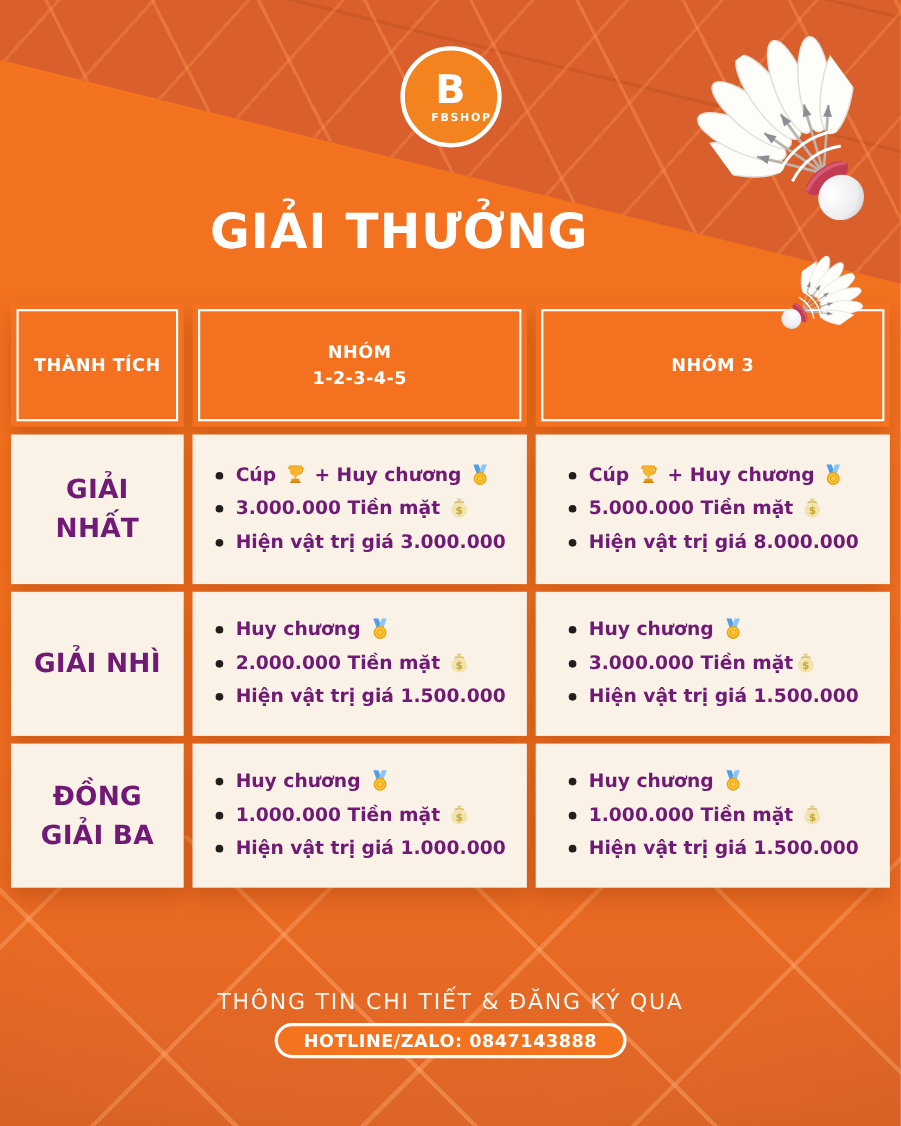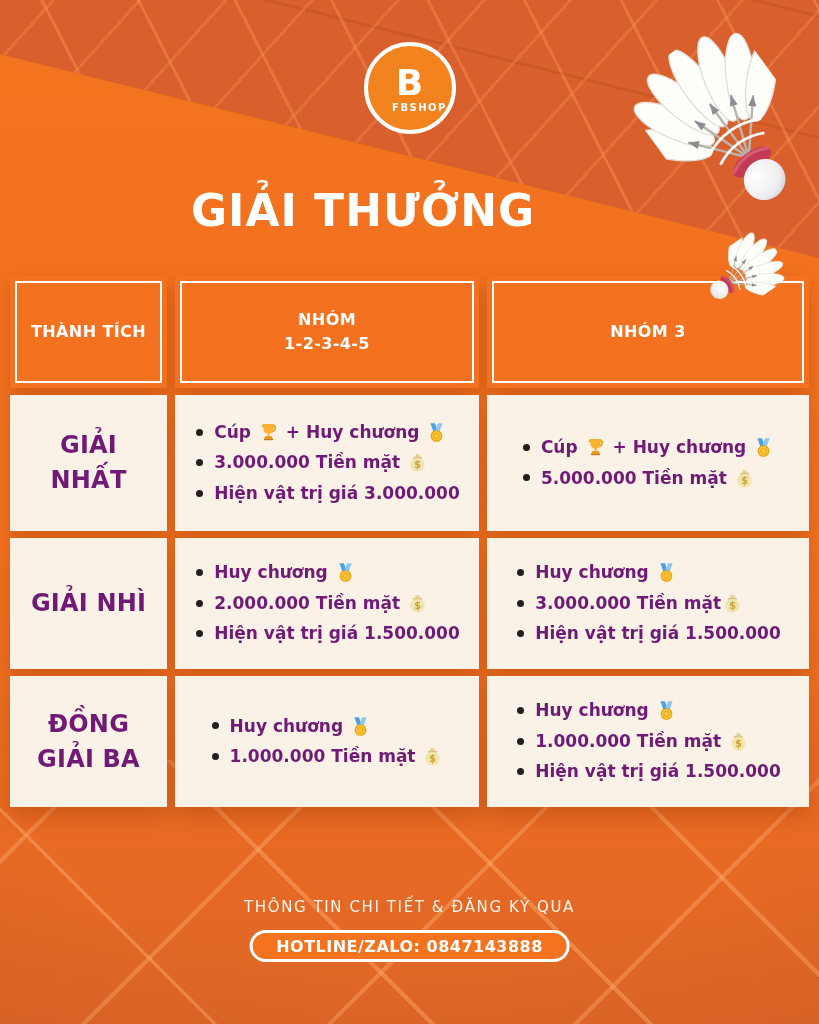--- a/index.html
+++ b/index.html
@@ -85,21 +85,21 @@
     font-weight:bold;font-size:17px;line-height:1.5;white-space:nowrap;
   }
   .list-cell li::before{
     content:"";position:absolute;left:2px;top:.52em;width:7px;height:7px;border-radius:50%;
     background:#221E1B;
   }
   .inline-icon{width:21px;height:21px;vertical-align:-5px;margin:0 1px;display:inline-block;}
   
   .footer-info{
     position:absolute;left:0;top:898px;width:819px;text-align:center;
-    color:#FDF6EF;font-size:15px;letter-spacing:1.6px;z-index:4;
+    color:#FDF6EF;font-size:20px;letter-spacing:1.6px;z-index:4;
   }
   .hotline-pill{
     position:absolute;left:50%;top:930px;transform:translateX(-50%);
     min-width:312px;height:32px;box-sizing:border-box;
     background:#F4731F;border:3px solid #fff;border-radius:20px;
     display:flex;align-items:center;justify-content:center;
     color:#fff;font-weight:bold;font-size:16px;letter-spacing:.5px;
     padding:0 24px;z-index:4;cursor:pointer;
   }
   .symbol-defs{position:absolute;width:0;height:0;overflow:hidden;}
@@ -217,20 +217,21 @@
       <div class="cell list-cell">
         <ul>
           <li>Cúp <svg class="inline-icon" viewBox="0 0 24 24">
               <use href="#sym-trophy"></use>
             </svg> + Huy chương <svg class="inline-icon" viewBox="0 0 24 24">
               <use href="#sym-medal"></use>
             </svg></li>
           <li>5.000.000 Tiền mặt <svg class="inline-icon" viewBox="0 0 24 24">
               <use href="#sym-money"></use>
             </svg></li>
+          <li>Hiện vật trị giá 8.000.000</li>
         </ul>
       </div>
       <div class="cell label-cell">GIẢI NHÌ</div>
       <div class="cell list-cell">
         <ul>
           <li>Huy chương <svg class="inline-icon" viewBox="0 0 24 24">
               <use href="#sym-medal"></use>
             </svg></li>
           <li>2.000.000 Tiền mặt <svg class="inline-icon" viewBox="0 0 24 24">
               <use href="#sym-money"></use>
@@ -251,20 +252,21 @@
       </div>
       <div class="cell label-cell">ĐỒNG GIẢI BA</div>
       <div class="cell list-cell">
         <ul>
           <li>Huy chương <svg class="inline-icon" viewBox="0 0 24 24">
               <use href="#sym-medal"></use>
             </svg></li>
           <li>1.000.000 Tiền mặt <svg class="inline-icon" viewBox="0 0 24 24">
               <use href="#sym-money"></use>
             </svg></li>
+          <li>Hiện vật trị giá 1.000.000</li>
         </ul>
       </div>
       <div class="cell list-cell">
         <ul>
           <li>Huy chương <svg class="inline-icon" viewBox="0 0 24 24">
               <use href="#sym-medal"></use>
             </svg></li>
           <li>1.000.000 Tiền mặt <svg class="inline-icon" viewBox="0 0 24 24">
               <use href="#sym-money"></use>
             </svg></li>

